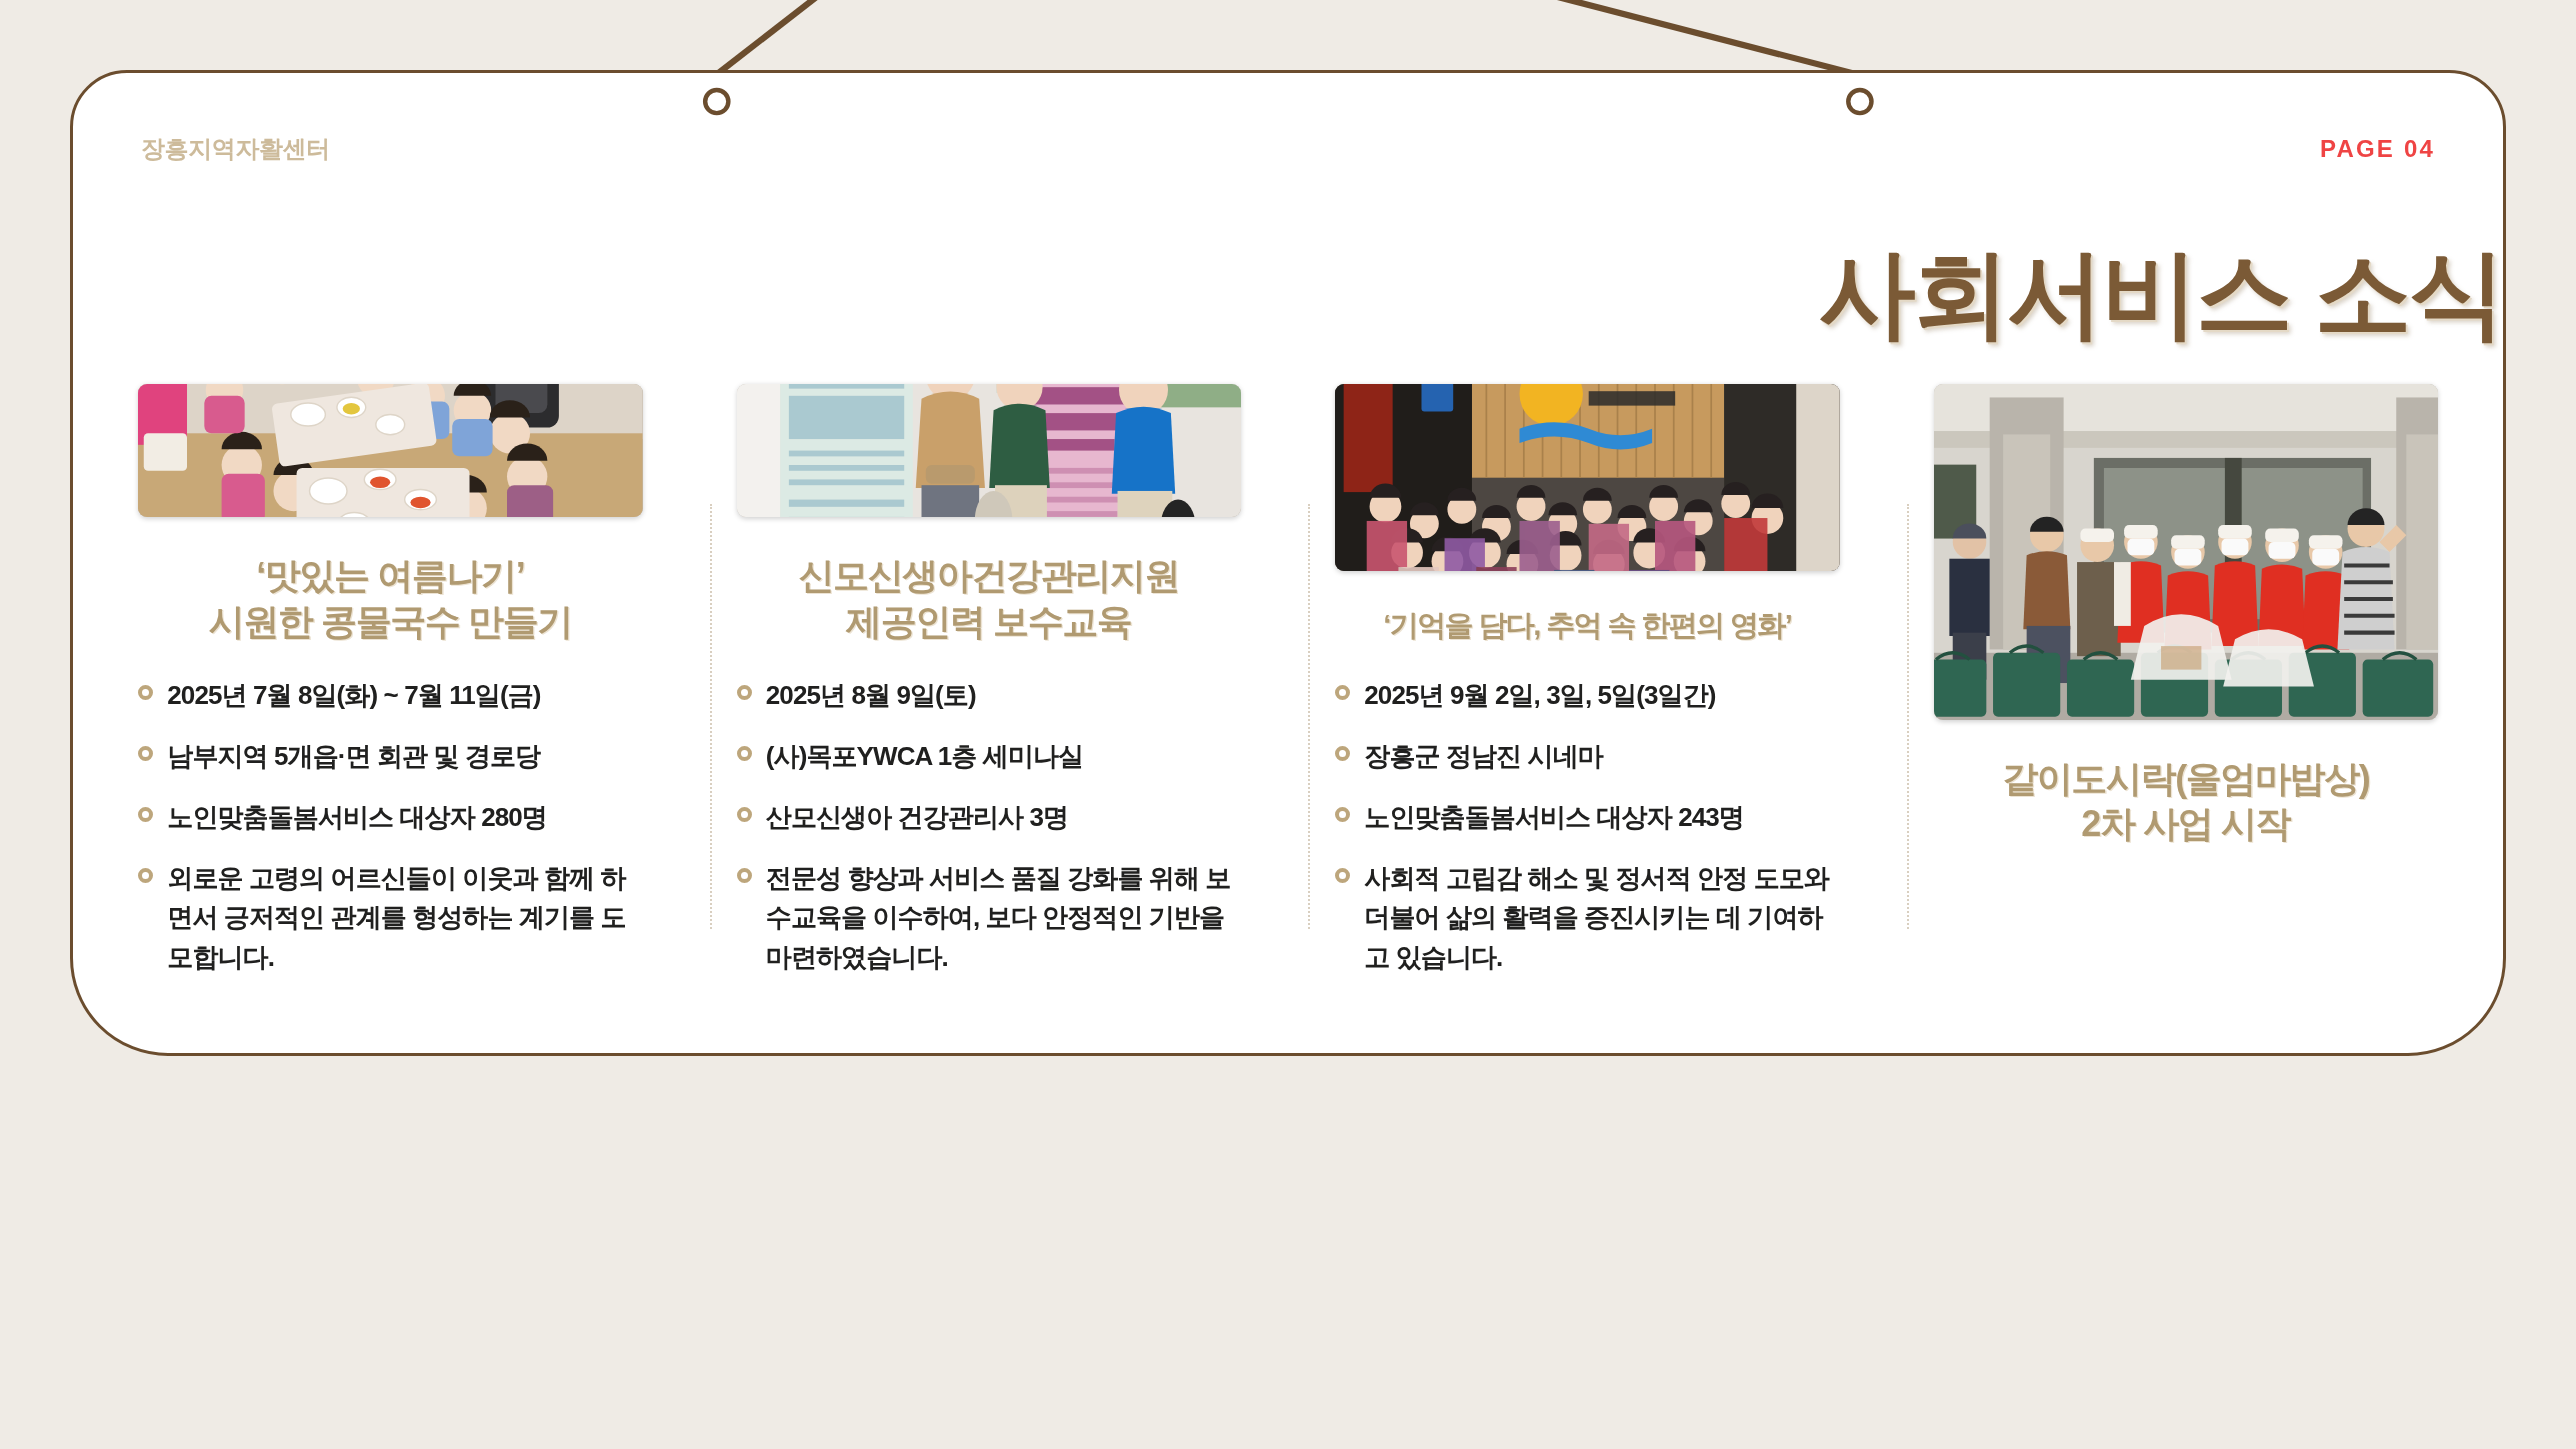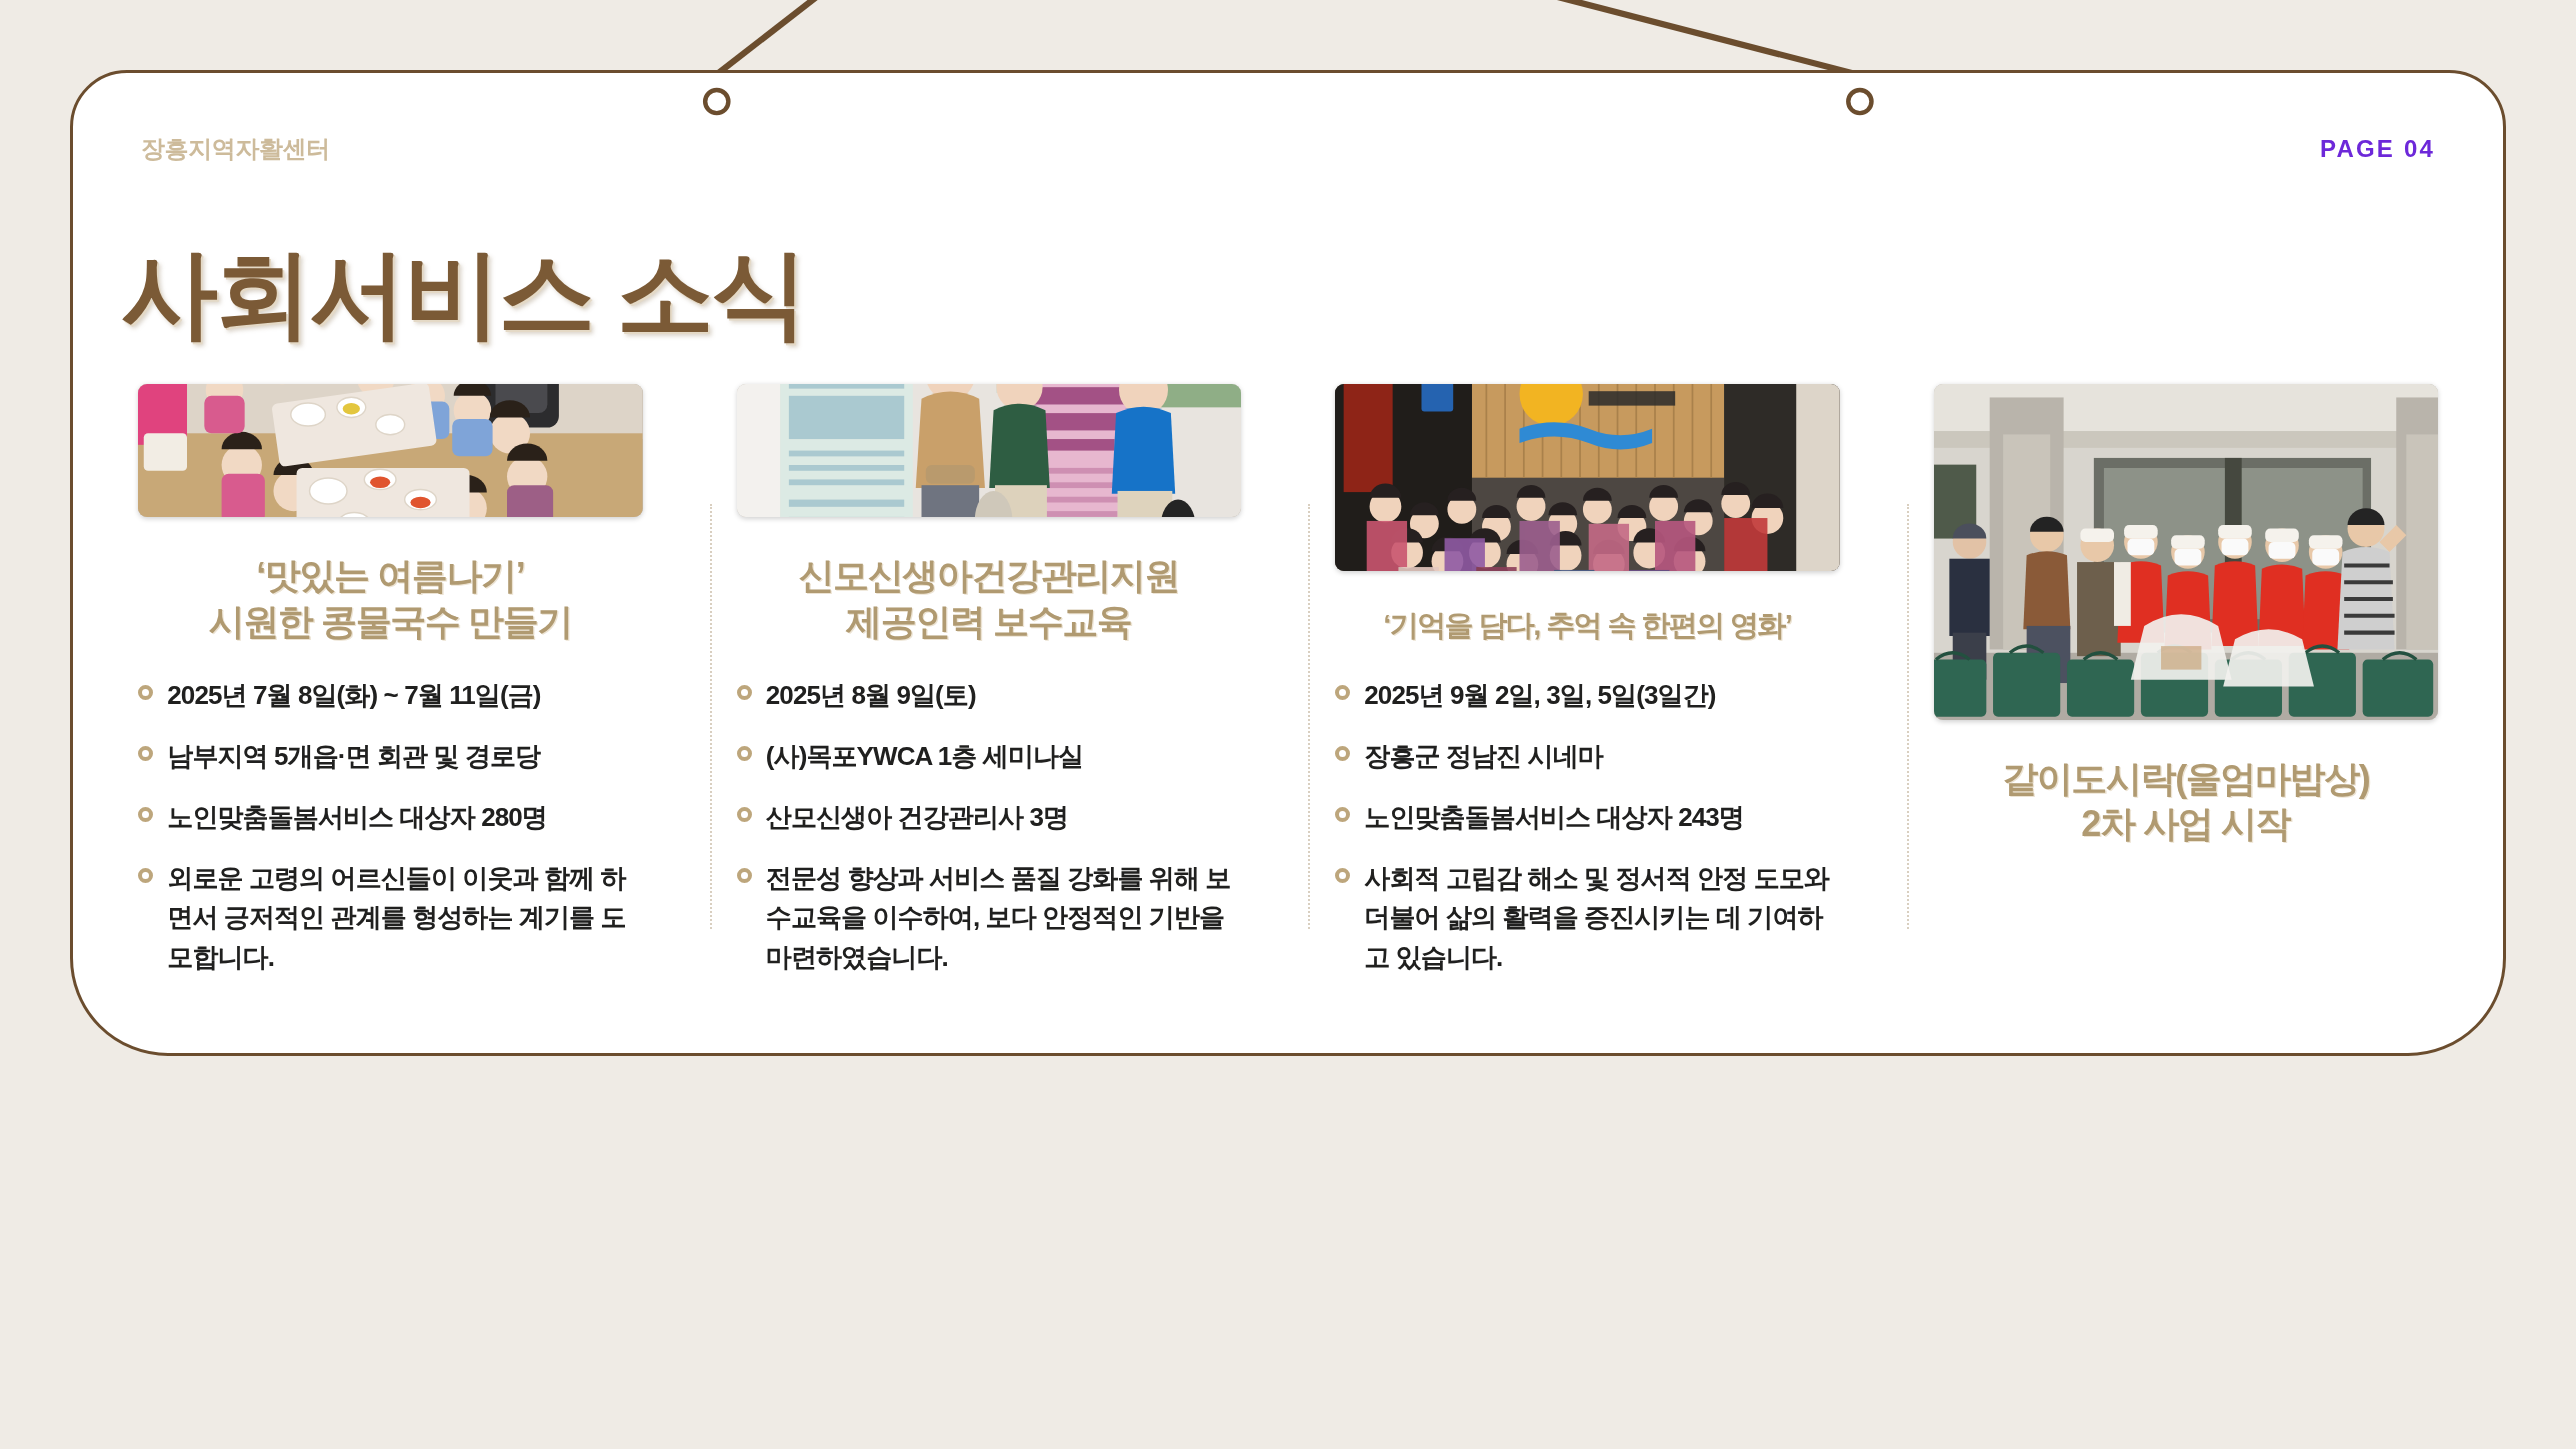--- a/index.html
+++ b/index.html
@@ -32,28 +32,28 @@
   }
   .org-name {
     font-size:24px;
     letter-spacing:-0.4px;
     color:#cdbb9b;
     font-weight:600;
   }
   .page-num {
     font-size:24px;
     letter-spacing:2.2px;
-    color:#6d28d9;
+    color:#ef4444;
     font-weight:600;
   }
 
   
   .page-title {
     position:absolute; left:0; right:0; top:157px;
-    text-align:left;
+    text-align:right;
     font-size:97px;
     font-weight:900;
     letter-spacing:-2.7px;
     color:#7b5a36;
     text-shadow:1.8px 1.8px 0 #e4d9c6, 3.6px 3.6px 4.5px rgba(150,130,100,0.35);
     font-family:"Liberation Sans", sans-serif;
     padding-left:48px;
   }
 
   

